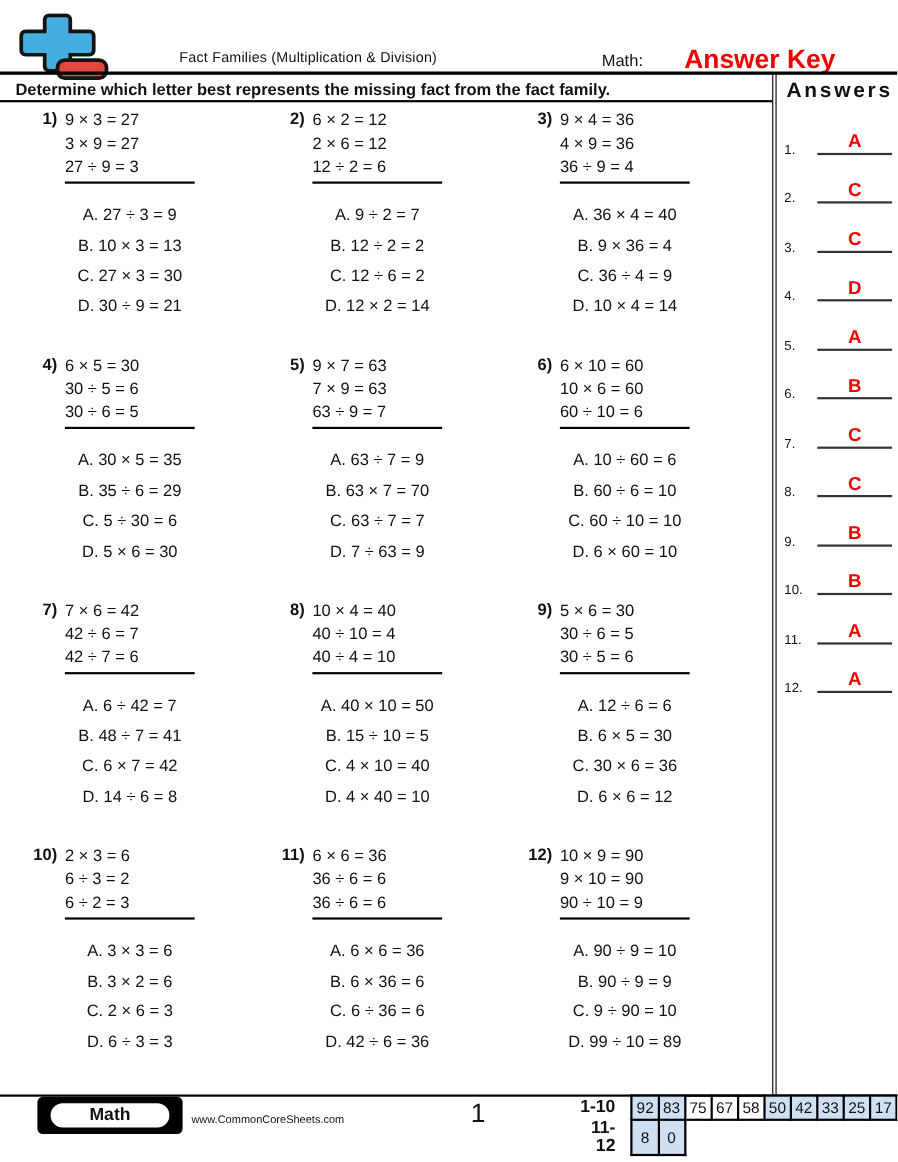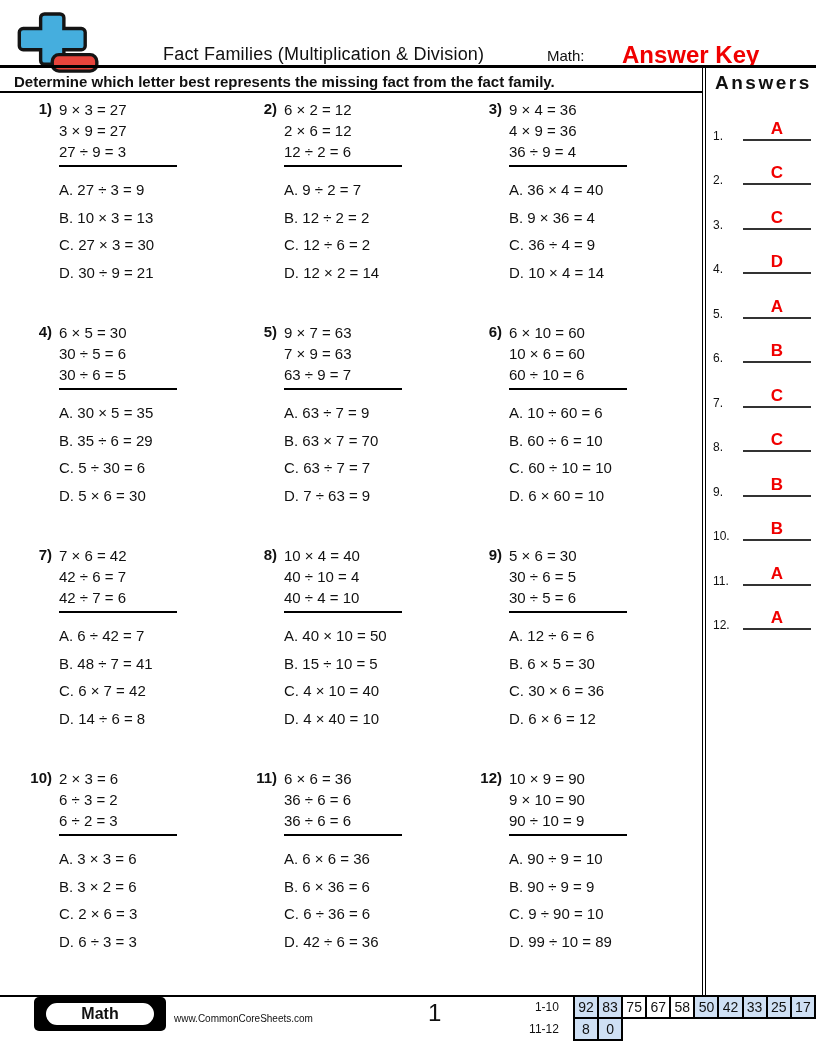--- a/index.html
+++ b/index.html
@@ -7,21 +7,21 @@
     --cell-blue:#cfe0f4;
     --ink:#111;
   }
   html,body{margin:0;padding:0;background:#fff;}
   .page{
     position:relative;width:816px;height:1056px;background:#fff;overflow:hidden;
     font-family:"Liberation Sans",sans-serif;color:var(--ink);
   }
   
   .logo{position:absolute;left:14px;top:12px;width:92px;height:62px;}
-  .title{position:absolute;left:163px;top:44px;font-size:18px;letter-spacing:.2px;}
+  .title{position:absolute;left:163px;top:44px;font-size:13px;letter-spacing:.2px;}
   .name-label{position:absolute;left:547px;top:47px;font-size:15px;}
   .answer-key{position:absolute;left:622px;top:41px;font-size:24px;font-weight:bold;color:var(--red);}
   .hline1{position:absolute;left:0;top:65px;width:816px;height:3px;background:#000;}
   .instruction{position:absolute;left:14px;top:73px;font-size:15px;font-weight:bold;}
   .hline2{position:absolute;left:0;top:91px;width:702px;height:2px;background:#000;}
   
   .answers-panel{
     position:absolute;left:702px;top:68px;width:114px;height:927px;
     border-left:4px double #000;box-sizing:border-box;padding:2px 4px 0 7px;
   }
@@ -32,34 +32,34 @@
   .answer-num{font-size:12px;width:25px;margin-bottom:-2px;}
   .answer-blank{width:68px;border-bottom:2px solid #333;text-align:center;
     font-size:17px;font-weight:bold;color:var(--red);padding-bottom:2px;line-height:1;}
   
   .problems{position:absolute;left:14px;top:97px;display:grid;
     grid-template-columns:225px 225px 225px;grid-auto-rows:223px;}
   .problem{display:flex;align-items:flex-start;padding-top:2px;box-sizing:border-box;}
   .p-num{width:38px;text-align:right;font-weight:bold;font-size:15px;margin-right:7px;padding-top:1px;}
   .fact{font-size:15px;line-height:21px;white-space:nowrap;}
   .fact-last{border-bottom:2px solid #000;width:118px;padding-bottom:3px;}
-  .choices{margin-top:9px;}
+  .choices{margin-top:15px;text-align:center;}
   .choice{font-size:15px;line-height:27.5px;white-space:nowrap;}
   
   .footer-line{position:absolute;left:0;top:995px;width:816px;height:2px;background:#000;}
   .math-badge{position:absolute;left:34px;top:997px;width:132px;height:34px;background:#000;
     border-radius:5px;display:flex;align-items:center;justify-content:center;}
   .math-pill{background:#fff;border:3px solid #000;border-radius:15px;width:108px;height:22px;
     display:flex;align-items:center;justify-content:center;font-size:16px;font-weight:bold;}
   .website{position:absolute;left:174px;top:1013px;font-size:10px;}
   .page-num{position:absolute;left:428px;top:999px;font-size:24px;}
   .score-table{position:absolute;left:520px;top:995px;border-collapse:collapse;}
   .score-table td{border:2px solid #000;width:23px;height:20px;text-align:center;
     font-size:14px;padding:0;line-height:1;}
-  .score-table td.label{border:none;font-size:12px;text-align:right;padding-right:14px;width:42px;}
+  .score-table td.label{border:none;font-size:16px;text-align:right;padding-right:14px;width:42px;font-weight:bold;}
   .score-table td.hl{background:var(--cell-blue);margin-left:45px;}
 </style>
 </head>
 <body>
 
 <div class="page">
 
   <svg class="logo" viewBox="0 0 92 64">
     <path d="M30,2 h16 a4,4 0 0 1 4,4 v11 h18 a4,4 0 0 1 4,4 v14 a4,4 0 0 1 -4,4 h-18 v11 a4,4 0 0 1 -4,4 h-16 a4,4 0 0 1 -4,-4 v-11 h-18 a4,4 0 0 1 -4,-4 v-14 a4,4 0 0 1 4,-4 h18 v-11 a4,4 0 0 1 4,-4 z" fill="#45aede" stroke="#141414" stroke-width="3.5"></path>
     <rect x="38" y="44" width="46" height="17" rx="7" fill="#e8453c" stroke="#141414" stroke-width="3.5"></rect>

